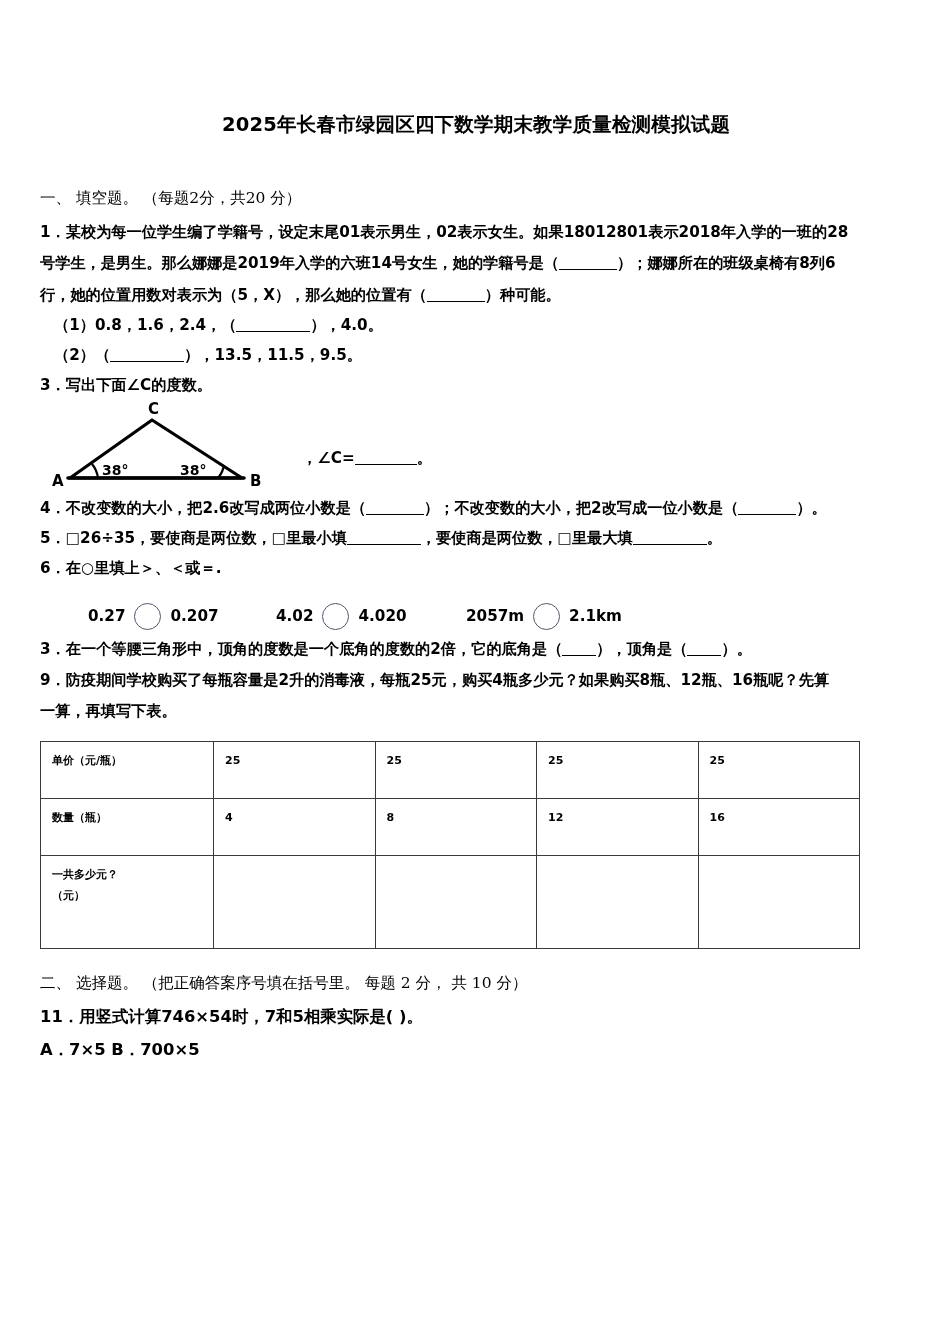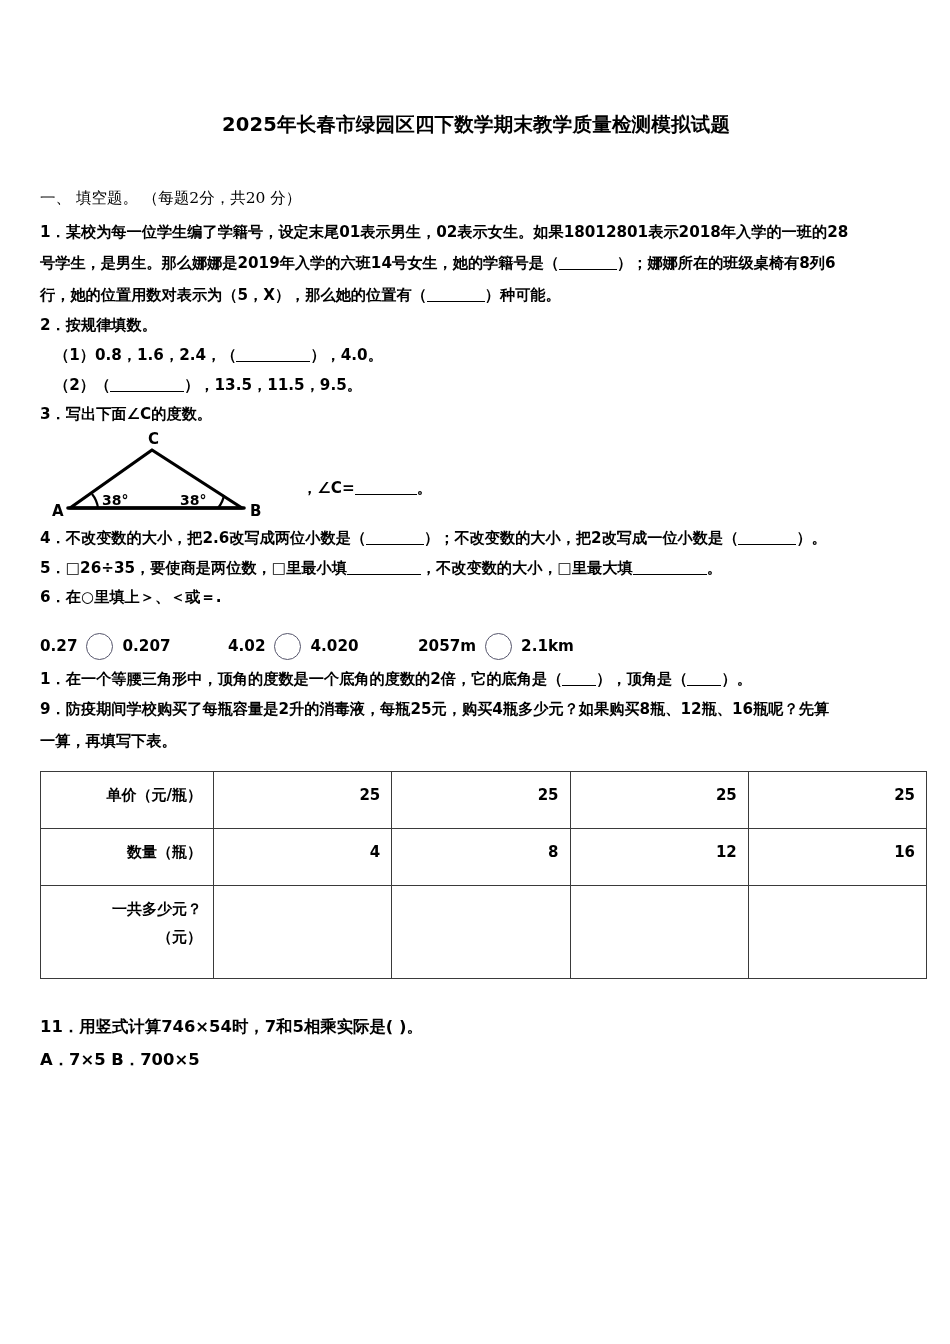--- a/index.html
+++ b/index.html
@@ -102,20 +102,21 @@
   }
 
   
   .cmp-row {
     position: relative;
     height: 46px;
     margin-top: 6px;
     font-family: "DejaVu Sans", "Liberation Sans", sans-serif;
     font-weight: bold;
     font-size: 15.2px;
+    margin-left: 48px;
   }
   .cmp-item {
     position: absolute;
     top: 14px;
     white-space: nowrap;
   }
   .circ {
     display: inline-block;
     width: 27px;
     height: 27px;
@@ -126,26 +127,25 @@
     box-sizing: border-box;
   }
 
   
   .tbl-wrap {
     margin-top: 13px;
     width: 775px;
   }
   table.price {
     border-collapse: collapse;
-    width: 887px;
+    width: 820px;
     table-layout: fixed;
     font-family: "DejaVu Sans", "Liberation Sans", sans-serif;
     font-weight: bold;
-    font-size: 15px;
-    text-align: right;
+    font-size: 11px;
   }
   table.price td {
     border: 1.4px solid #3a3a3a;
     padding: 9px 11px;
     vertical-align: top;
     line-height: 1.9;
   }
   table.price td.lbl { width: 150px; }
   table.price tr.r1 td, table.price tr.r2 td { height: 38px; }
   table.price tr.r3 td { height: 74px; }
@@ -169,21 +169,20 @@
 
     <div class="sp-8"></div>
 
     <div class="q">
       <div>1．某校为每一位学生编了学籍号，设定末尾01表示男生，02表示女生。如果18012801表示2018年入学的一班的28</div>
       <div><span>号学生，是男生。那么娜娜是2019年入学的六班14号女生，她的学籍号是（</span><span class="fill fill-lg"></span><span>）；娜娜所在的班级桌椅有8列6</span></div>
       <div><span>行，她的位置用数对表示为（5，X），那么她的位置有（</span><span class="fill fill-lg"></span><span>）种可能。</span></div>
     </div>
 
     <div class="q q-tight">
-      <div>2．按规律填数。</div>
       <div class="q-indent"><span>（1）0.8，1.6，2.4，（</span><span class="fill fill-u"></span><span>），4.0。</span></div>
       <div class="q-indent"><span>（2）（</span><span class="fill fill-u"></span><span>），13.5，11.5，9.5。</span></div>
     </div>
 
     <div class="q q-tight">
       <div>3．写出下面∠C的度数。</div>
     </div>
 
     <div class="fig-row">
       <svg class="fig-tri" width="230" height="88" viewBox="0 0 230 88">
@@ -203,36 +202,36 @@
         <text x="128" y="73" font-family="DejaVu Sans, Liberation Sans, sans-serif" font-size="14" font-weight="bold" fill="#000">38°</text>
       </svg>
       <div class="fig-tail"><span>，∠C=</span><span class="angle-fill"></span><span>。</span></div>
     </div>
 
     <div class="q q-tight">
       <div><span>4．不改变数的大小，把2.6改写成两位小数是（</span><span class="fill fill-lg"></span><span>）；不改变数的大小，把2改写成一位小数是（</span><span class="fill fill-lg"></span><span>）。</span></div>
     </div>
 
     <div class="q q-tight">
-      <div><span>5．□26÷35，要使商是两位数，□里最小填</span><span class="fill fill-u"></span><span>，不改变数的大小，□里最大填</span><span class="fill fill-u"></span><span>。</span></div>
+      <div><span>5．□26÷35，要使商是两位数，□里最小填</span><span class="fill fill-u"></span><span>，要使商是两位数，□里最大填</span><span class="fill fill-u"></span><span>。</span></div>
     </div>
 
     <div class="q q-tight">
       <div>6．在○里填上＞、＜或＝.</div>
     </div>
 
     <div class="cmp-row">
       <div class="cmp-item" style="left:0px;"><span>0.27</span><span class="circ"></span><span>0.207</span></div>
       <div class="cmp-item" style="left:188px;"><span>4.02</span><span class="circ"></span><span>4.020</span></div>
       <div class="cmp-item" style="left:378px;"><span>2057m</span><span class="circ"></span><span>2.1km</span></div>
     </div>
 
 
     <div class="q q-tight">
-      <div><span>1．在一个等腰三角形中，顶角的度数是一个底角的度数的2倍，它的底角是（</span><span class="fill fill-sm"></span><span>），顶角是（</span><span class="fill fill-sm"></span><span>）。</span></div>
+      <div><span>3．在一个等腰三角形中，顶角的度数是一个底角的度数的2倍，它的底角是（</span><span class="fill fill-sm"></span><span>），顶角是（</span><span class="fill fill-sm"></span><span>）。</span></div>
     </div>
 
     <div class="q">
       <div>9．防疫期间学校购买了每瓶容量是2升的消毒液，每瓶25元，购买4瓶多少元？如果购买8瓶、12瓶、16瓶呢？先算</div>
       <div>一算，再填写下表。</div>
     </div>
 
     <div class="tbl-wrap">
       <table class="price">
         <tbody>
@@ -262,20 +261,21 @@
           </tr>
         </tbody>
       </table>
     </div>
 
     <div class="sp-16"></div>
 
 
     <div class="sp-8"></div>
 
+    <div class="section-head">二、 选择题。 （把正确答案序号填在括号里。 每题 2 分， 共 10 分）</div>
 
     <div class="sp-8"></div>
 
     <div class="q" style="font-size:16.4px; line-height:2.0;">
       <div>11．用竖式计算746×54时，7和5相乘实际是( )。</div>
       <div>A．7×5   B．700×5</div>
     </div>
 
   </div>
 </div>

